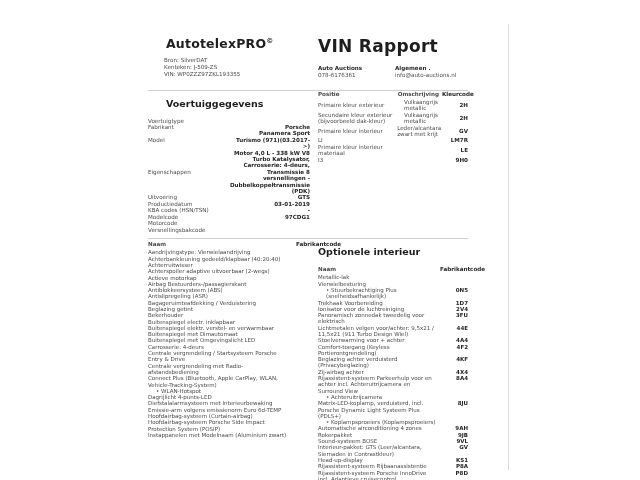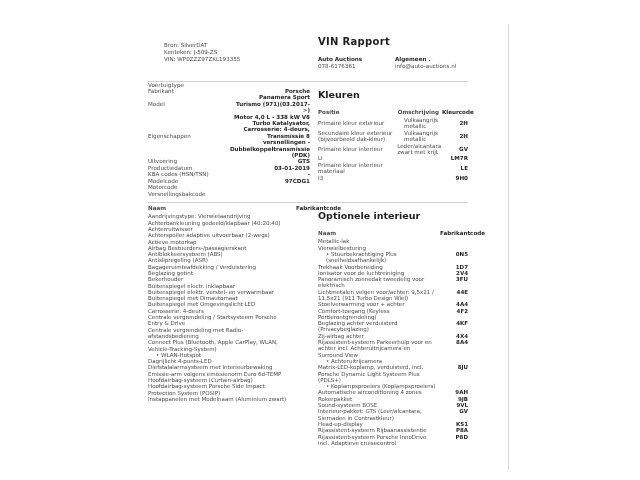--- a/index.html
+++ b/index.html
@@ -8,21 +8,21 @@
   .doc{position:relative;width:640px;height:480px;background:#fff;overflow:hidden;}
   .page-edge{position:absolute;left:508px;top:24px;width:1px;height:446px;background:#dcdcdc;}
   .content{position:absolute;left:148px;top:28px;width:320px;}
   .rule{height:1px;background:#cfcfcf;margin:5px 0 0 0;}
   .hdr{display:flex;padding-top:8px;padding-bottom:6px;}
   .hdr-left{width:170px;}
   .hdr-right{width:150px;}
   .brand{font-size:12.5px;font-weight:bold;color:#1e1e1e;margin-left:18px;letter-spacing:.2px;}
   .brand sup{font-size:7px;}
   .meta{margin-top:6px;margin-left:16px;font-size:5.6px;line-height:6.8px;color:#4a4a4a;}
-  .rpt-title{font-size:10px;font-weight:bold;color:#1e1e1e;letter-spacing:.3px;}
+  .rpt-title{font-size:17px;font-weight:bold;color:#1e1e1e;letter-spacing:.3px;}
   .contacts{display:flex;margin-top:9px;}
   .contact-block{font-size:5.6px;line-height:6.8px;color:#4a4a4a;}
   .contact-block.first{width:77px;}
   .contact-name{font-weight:bold;color:#2a2a2a;}
   .two-col{display:flex;}
   .col-l{width:162px;}
   .col-gap{width:8px;}
   .col-r{width:150px;}
   .sec-title{font-size:9.5px;font-weight:bold;color:#1e1e1e;margin:7px 0 9px 0;}
   .sec-title.indent{margin-left:18px;}
@@ -49,20 +49,21 @@
   .sub::before{content:"• ";}
 </style>
 </head>
 <body>
 
 <div class="doc">
   <div class="content">
 
     <div class="hdr">
       <div class="hdr-left">
+        <div class="brand"><span>AutotelexPRO</span><sup>©</sup></div>
         <div class="meta">
           <div>Bron: SilverDAT</div>
           <div>Kenteken: J-509-ZS</div>
           <div>VIN: WP0ZZZ97ZKL193355</div>
         </div>
       </div>
       <div class="hdr-right">
         <div class="rpt-title">VIN Rapport</div>
         <div class="contacts">
           <div class="contact-block first">
@@ -74,20 +75,21 @@
             <div>info@auto-auctions.nl</div>
           </div>
         </div>
       </div>
     </div>
 
     <div class="rule"></div>
 
     <div class="two-col">
       <div class="col-l">
+        <div class="sec-title indent">Voertuiggegevens</div>
         <div>
 
             <div class="veh-row">
               <div class="veh-label">Voertuigtype</div>
               <div class="veh-value"></div>
             </div>
 
             <div class="veh-row">
               <div class="veh-label">Fabrikant</div>
               <div class="veh-value">Porsche</div>
@@ -129,21 +131,20 @@
             </div>
 
             <div class="veh-row">
               <div class="veh-label">Versnellingsbakcode</div>
               <div class="veh-value"></div>
             </div>
           </div>
       </div>
       <div class="col-gap"></div>
       <div class="col-r">
-        <div class="sec-title">Kleuren</div>
         <div class="kl-head">
           <div class="kl-pos">Positie</div>
           <div class="kl-oms">Omschrijving</div>
           <div class="kl-code">Kleurcode</div>
         </div>
         <div>
 
             <div class="kl-row">
               <div class="kl-pos">Primaire kleur exterieur</div>
               <div class="kl-oms">Vulkaangrijs metallic</div>

